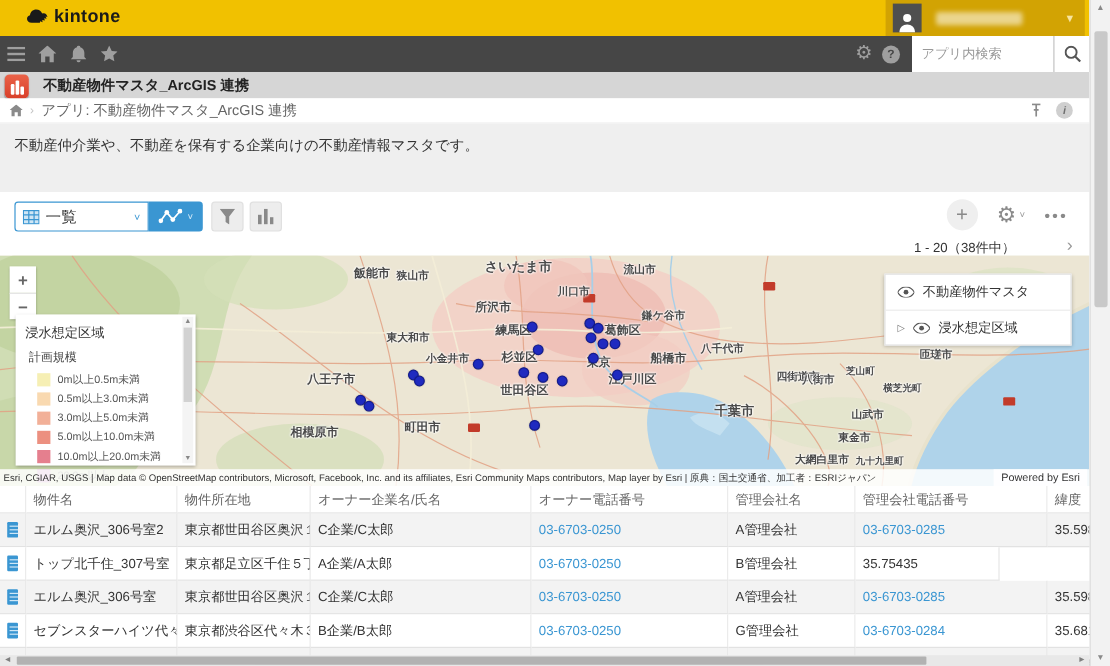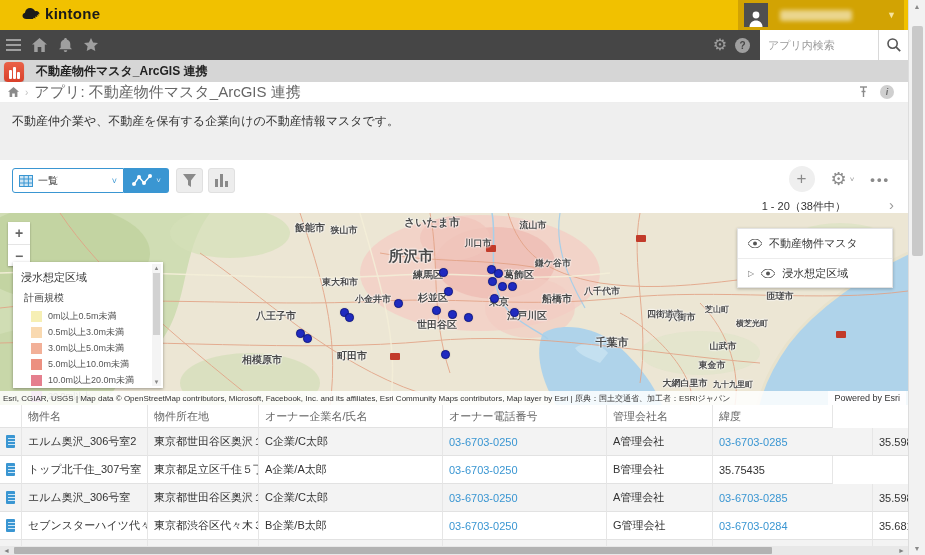--- a/index.html
+++ b/index.html
@@ -38,34 +38,34 @@
     display:flex; align-items:flex-end; justify-content:center; gap:1px; padding-bottom:3px; }
   .app-icon i { display:block; width:3px; background:#fff; border-radius:1px; }
   .app-title { position:absolute; left:36px; top:0; height:22px; display:flex; align-items:center;
     font-size:12px; font-weight:bold; color:#222; }
 
   
   .crumb-bar { position:absolute; left:0; top:82px; width:908px; height:21px; background:#fff;
     border-bottom:1px solid #eee; display:flex; align-items:center; }
   .crumb-home { margin-left:8px; color:#8a8a8a; display:flex; }
   .crumb-sep { color:#c2c2c2; font-size:10px; margin:0 6px; }
-  .crumb-text { font-size:15px; color:#666; }
+  .crumb-text { font-size:12px; color:#666; }
   .crumb-right { margin-left:auto; display:flex; align-items:center; gap:12px; margin-right:14px; }
   .info-circle { width:14px; height:14px; border-radius:50%; background:#cfcfcf; color:#6e6e6e;
     font-size:9px; font-style:italic; font-weight:bold; display:flex; align-items:center; justify-content:center; }
 
   
   .desc { position:absolute; left:0; top:103px; width:908px; height:57px; background:#EFEFEF; padding:10px 12px; }
   .desc p { font-size:12px; color:#333; line-height:17px; }
 
   
   .view-bar { position:absolute; left:0; top:160px; width:908px; height:38px; background:#fff; }
   .view-select { position:absolute; left:12px; top:8px; width:112px; height:25px; background:#fff;
     border:1px solid #3A96D2; border-radius:3px 0 0 3px; display:flex; align-items:center; cursor:pointer; }
-  .view-select .vname { font-size:10px; color:#333; margin-left:5px;text-align:right; }
+  .view-select .vname { font-size:13px; color:#333; margin-left:5px;text-align:right; }
   .view-select .vchev { margin-left:auto; margin-right:6px; color:#3A96D2; font-size:9px; }
   .graph-btn { position:absolute; left:124px; top:8px; width:45px; height:25px; background:#3A96D2;
     border-radius:0 3px 3px 0; display:flex; align-items:center; justify-content:center; gap:4px; cursor:pointer; }
   .graph-btn .vchev { color:#d8ecf8; font-size:8px; }
   .tool-btn { position:absolute; top:8px; width:27px; height:25px; background:#EDEDED; border:1px solid #e0e0e0;
     border-radius:3px; display:flex; align-items:center; justify-content:center; cursor:pointer; }
   .vb-right { position:absolute; right:18px; top:6px; display:flex; align-items:center; gap:16px; }
   .plus-circle { width:26px; height:26px; border-radius:50%; background:#efefef; color:#8a8a8a;
     font-size:17px; display:flex; align-items:center; justify-content:center; cursor:pointer; }
   .gear-group { display:flex; align-items:center; gap:3px; color:#8a8a8a; cursor:pointer; }
@@ -349,21 +349,21 @@
           <rect x="390" y="140" width="10" height="7" rx="1"></rect>
         </g>
     </svg>
 
     <div id="map-labels">
         <span class="map-label" style="left: 432px; top: 9px; font-size: 11px;">さいたま市</span>
         <span class="map-label" style="left: 533px; top: 12px; font-size: 9px;">流山市</span>
         <span class="map-label" style="left: 310px; top: 15px; font-size: 10px;">飯能市</span>
         <span class="map-label" style="left: 344px; top: 17px; font-size: 9px;">狭山市</span>
         <span class="map-label" style="left: 478px; top: 30px; font-size: 9px;">川口市</span>
-        <span class="map-label" style="left: 397px; top: 43px; font-size: 15px; padding-left: 28px;">所沢市</span>
+        <span class="map-label" style="left: 397px; top: 43px; font-size: 10px; padding-left: 28px;">所沢市</span>
         <span class="map-label" style="left: 553px; top: 50px; font-size: 9px;">鎌ケ谷市</span>
         <span class="map-label" style="left: 428px; top: 62px; font-size: 10px;">練馬区</span>
         <span class="map-label" style="left: 519px; top: 62px; font-size: 10px;">葛飾区</span>
         <span class="map-label" style="left: 340px; top: 69px; font-size: 9px;">東大和市</span>
         <span class="map-label" style="left: 602px; top: 78px; font-size: 9px;">八千代市</span>
         <span class="map-label" style="left: 780px; top: 83px; font-size: 9px;">匝瑳市</span>
         <span class="map-label" style="left: 433px; top: 85px; font-size: 10px;">杉並区</span>
         <span class="map-label" style="left: 373px; top: 86px; font-size: 9px;">小金井市</span>
         <span class="map-label" style="left: 557px; top: 86px; font-size: 10px;">船橋市</span>
         <span class="map-label" style="left: 499px; top: 89px; font-size: 10px;">東京</span>
@@ -471,20 +471,21 @@
   </div>
 
   <div class="grid">
     <div class="grid-row grid-head" id="grid-head">
         <div class="cell " style="width: 22px; justify-content: center;"></div>
         <div class="cell" style="width: 126px;">物件名</div>
         <div class="cell" style="width: 111px;">物件所在地</div>
         <div class="cell" style="width: 184px;">オーナー企業名/氏名</div>
         <div class="cell" style="width: 164px;">オーナー電話番号</div>
         <div class="cell" style="width: 106px;">管理会社名</div>
+        <div class="cell" style="width: 160px;">管理会社電話番号</div>
         <div class="cell" style="width: 120px;">緯度</div>
       </div>
     <div id="grid-body">
         <div class="grid-row row-odd">
           <div class="cell " style="width: 22px; justify-content: center;">
             <div class="doc-icon"></div>
           </div>
           <div class="cell" style="width: 126px;">エルム奥沢_306号室2</div>
           <div class="cell" style="width: 111px;">東京都世田谷区奥沢１-４-２</div>
           <div class="cell" style="width: 184px;">C企業/C太郎</div>

